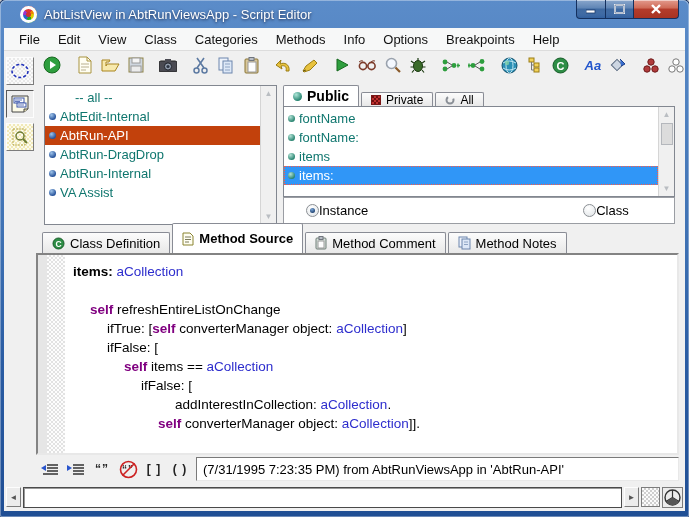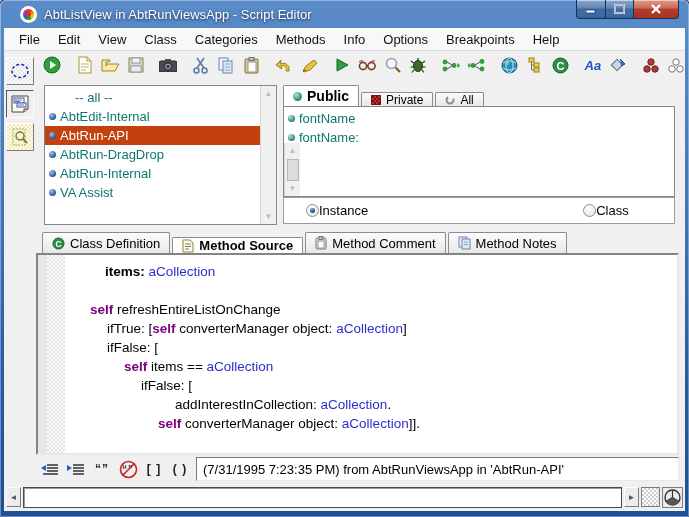--- a/index.html
+++ b/index.html
@@ -62,36 +62,36 @@
   .vthumb{width:12px;height:22px;background:#dcdcdc;border:1px solid #b4b7bc;margin-top:1px;}
 
   
   .vis-tabs{position:absolute;left:283px;top:85px;height:21px;display:flex;align-items:flex-end;}
   .tab{height:14px;display:flex;align-items:center;gap:5px;padding:0 9px;font-size:12px;color:#000;
     border:1px solid #898c95;border-bottom:none;border-radius:2px 2px 0 0;background:linear-gradient(#fcfcfc,#e8e8e8);margin-right:2px;}
   .tab.active{height:21px;background:#fff;font-weight:bold;font-size:14px;}
   .sphere{width:9px;height:9px;border-radius:50%;background:radial-gradient(circle at 35% 30%,#aee6d8,#1f7f6b 75%);}
   .checker-red{width:10px;height:10px;border:1px solid #7a1616;
     background:repeating-conic-gradient(#c03030 0% 25%,#701010 0% 50%);background-size:4px 4px;}
-  .meth-panel{position:absolute;left:283px;top:106px;width:392px;height:91px;display:flex;flex-direction:column;}
+  .meth-panel{position:absolute;left:283px;top:106px;width:392px;height:91px;display:flex;}
   .meth-list{flex:1;overflow:hidden;padding-top:2px;}
   .meth-list .dot{background:radial-gradient(circle at 35% 30%,#b3e2d6,#23806c 75%);}
   .row.sel-focus{background:#3096f7;color:#fff;outline:1px dotted #ff5a45;outline-offset:-1px;}
   .radio-row{position:absolute;left:283px;top:197px;width:392px;height:27px;background:#fff;border:1px solid #9a9da3;
     display:flex;align-items:center;}
   .radio-opt{display:flex;align-items:center;gap:0;font-size:13px;}
   .radio-opt.instance{margin-left:22px;}
   .radio-opt.class{margin-left:215px;}
   .radio{width:13px;height:13px;border-radius:50%;border:1px solid #8b8f94;background:radial-gradient(circle at 40% 30%,#fff,#dfe3e6);position:relative;}
   .radio.on::after{content:"";position:absolute;inset:3px;border-radius:50%;background:radial-gradient(circle at 40% 30%,#7aa6d8,#1c3f6e 75%);}
 
   
   .ed-tabs{position:absolute;left:42px;top:229px;height:24px;display:flex;align-items:flex-end;}
   .ed-tabs .tab{height:21px;font-size:13px;}
-  .ed-tabs .tab.active{height:16px;font-weight:bold;}
+  .ed-tabs .tab.active{height:30px;font-weight:bold;}
 
   
   .code-panel{position:absolute;left:36px;top:253px;width:643px;height:202px;display:flex;}
   .gutter-solid{width:9px;background:#e6e6e6;}
   .gutter-dither{width:18px;background:repeating-conic-gradient(#e2e2e2 0% 25%,#fdfdfd 0% 50%);background-size:4px 4px;}
   .code-area{flex:1;background:#fff;padding-top:7px;font-size:13.5px;overflow:hidden;}
   .code-line{height:19px;line-height:19px;white-space:pre;color:#000;}
   .tok-kw{color:#800080;font-weight:bold;}
   .tok-arg{color:#2d2dcd;}
   .tok-bold{font-weight:bold;}
@@ -459,21 +459,21 @@
         </svg>
       <span>Method Notes</span>
       </div>
   </div>
 
   <div class="code-panel inset3d">
     <div class="gutter-solid"></div>
     <div class="gutter-dither"></div>
     <div class="code-area">
       <div>
-          <div class="code-line" style="padding-left: 8px; margin-left: 32px;"><span class="tok-bold">items:</span><span> </span><span class="tok-arg">aCollection</span></div>
+          <div class="code-line" style="padding-left: 8px;"><span class="tok-bold">items:</span><span> </span><span class="tok-arg">aCollection</span></div>
           <div class="code-line" style="padding-left: 8px;">&nbsp;</div>
           <div class="code-line" style="padding-left: 25px;"><span class="tok-kw">self</span><span> refreshEntireListOnChange</span></div>
           <div class="code-line" style="padding-left: 42px;"><span>ifTrue: [</span><span class="tok-kw">self</span><span> converterManager object: </span><span class="tok-arg">aCollection</span><span>]</span></div>
           <div class="code-line" style="padding-left: 42px;"><span>ifFalse: [</span></div>
           <div class="code-line" style="padding-left: 59px;"><span class="tok-kw">self</span><span> items == </span><span class="tok-arg">aCollection</span></div>
           <div class="code-line" style="padding-left: 76px;"><span>ifFalse: [</span></div>
           <div class="code-line" style="padding-left: 110px;"><span>addInterestInCollection: </span><span class="tok-arg">aCollection</span><span>.</span></div>
           <div class="code-line" style="padding-left: 93px;"><span class="tok-kw">self</span><span> converterManager object: </span><span class="tok-arg">aCollection</span><span>]].</span></div>
         </div>
     </div>

